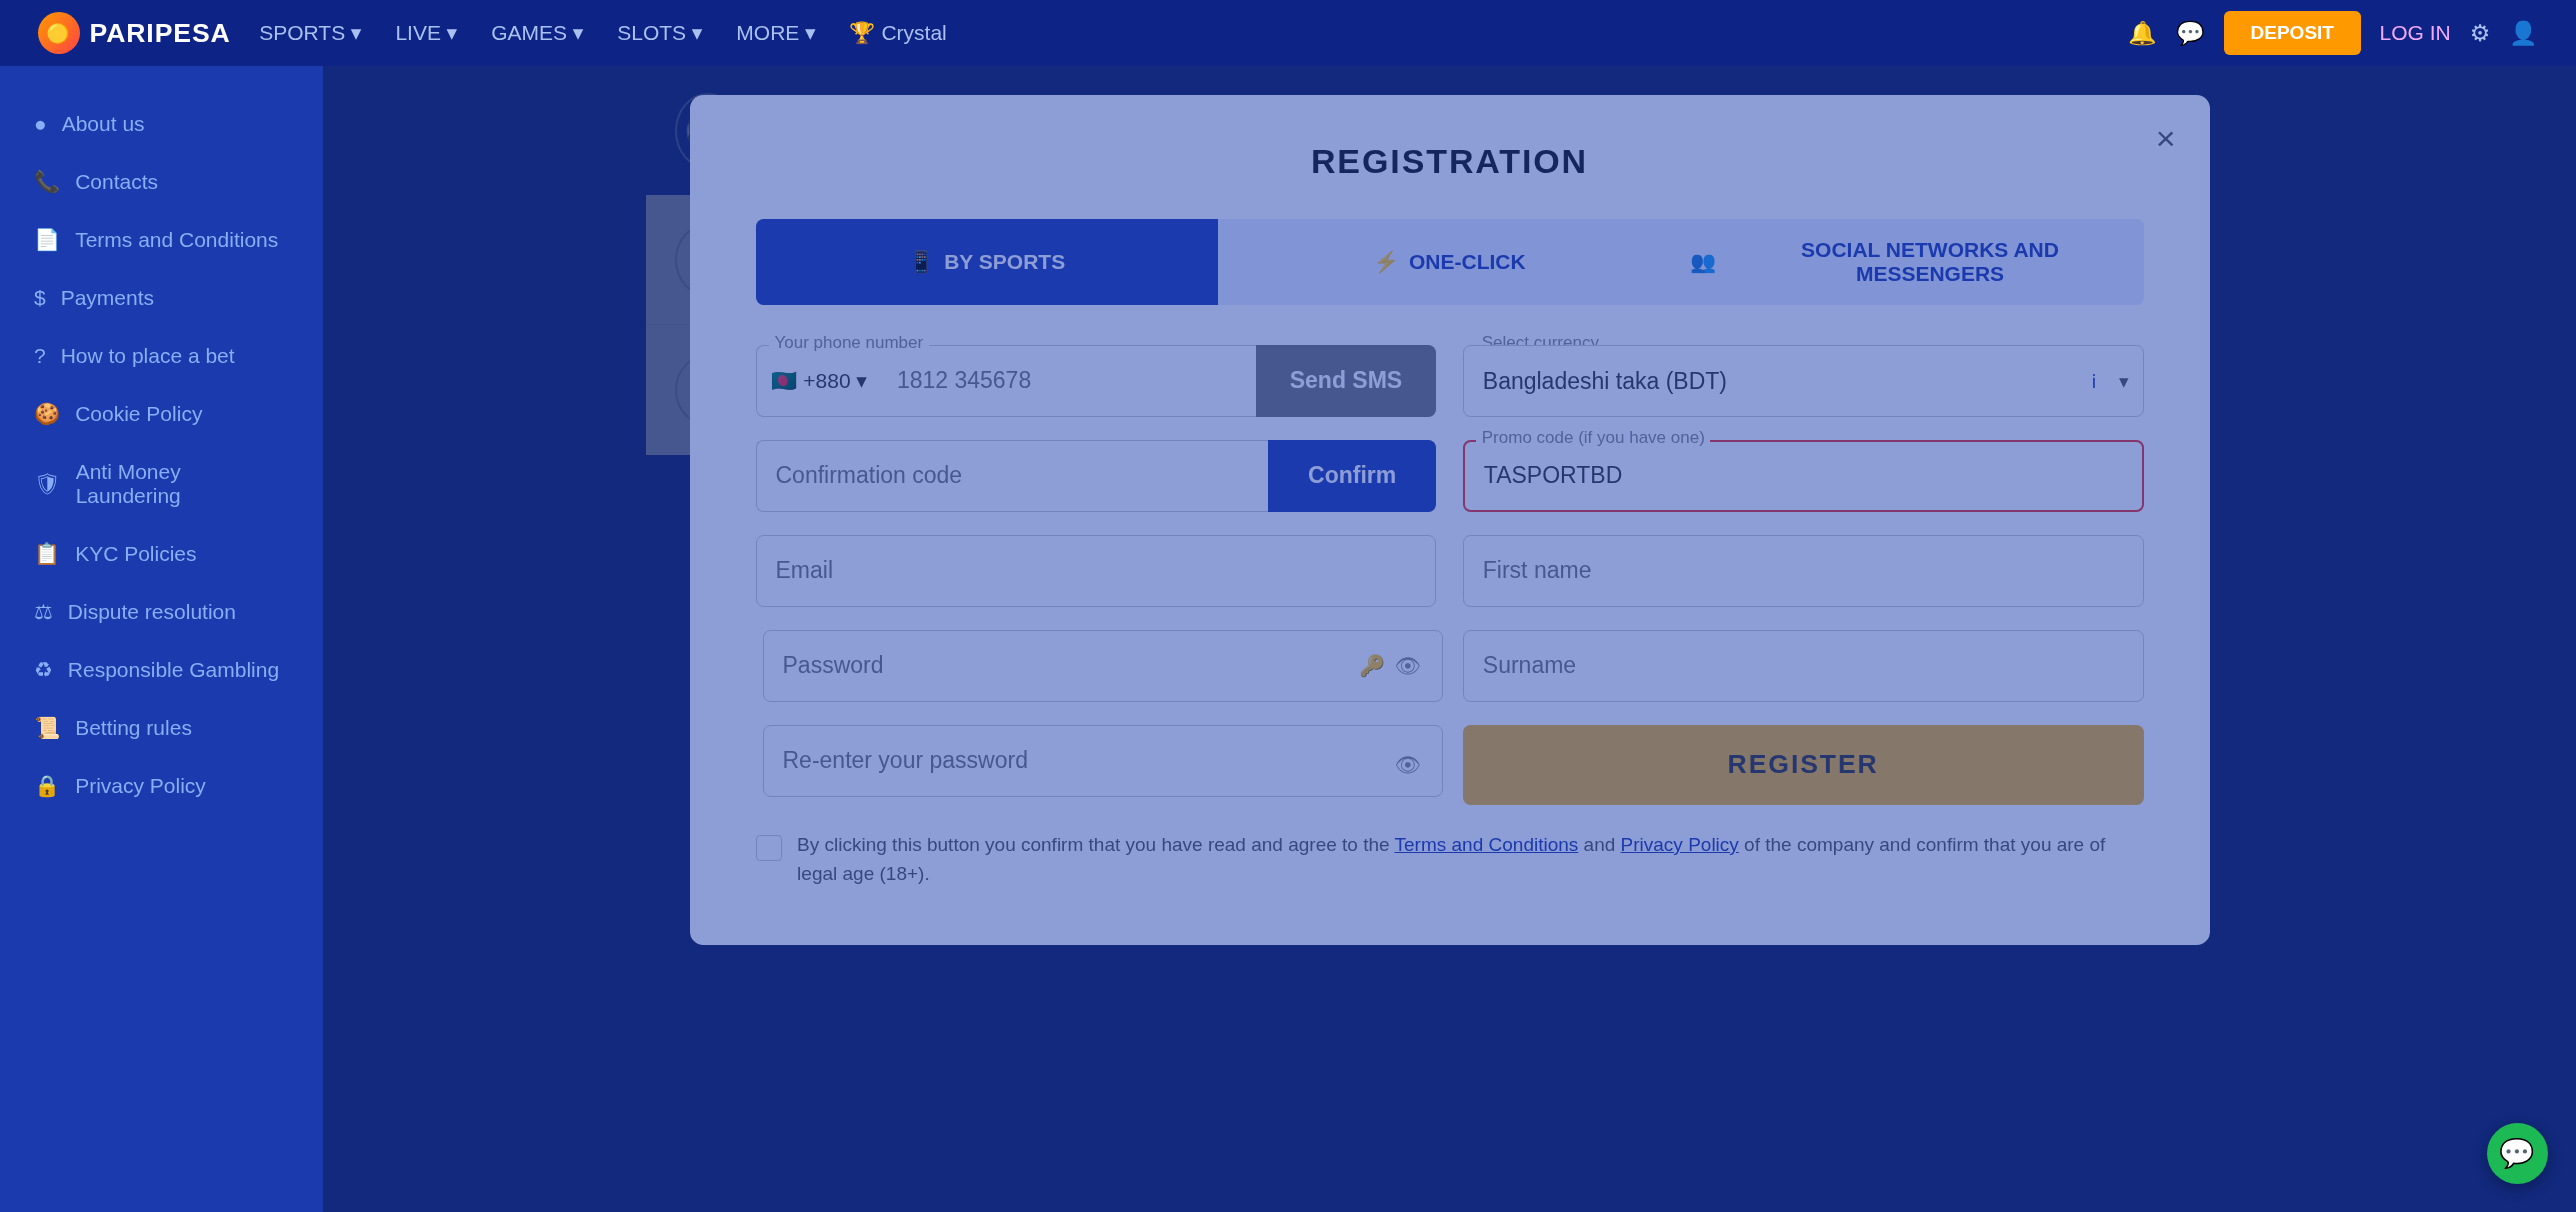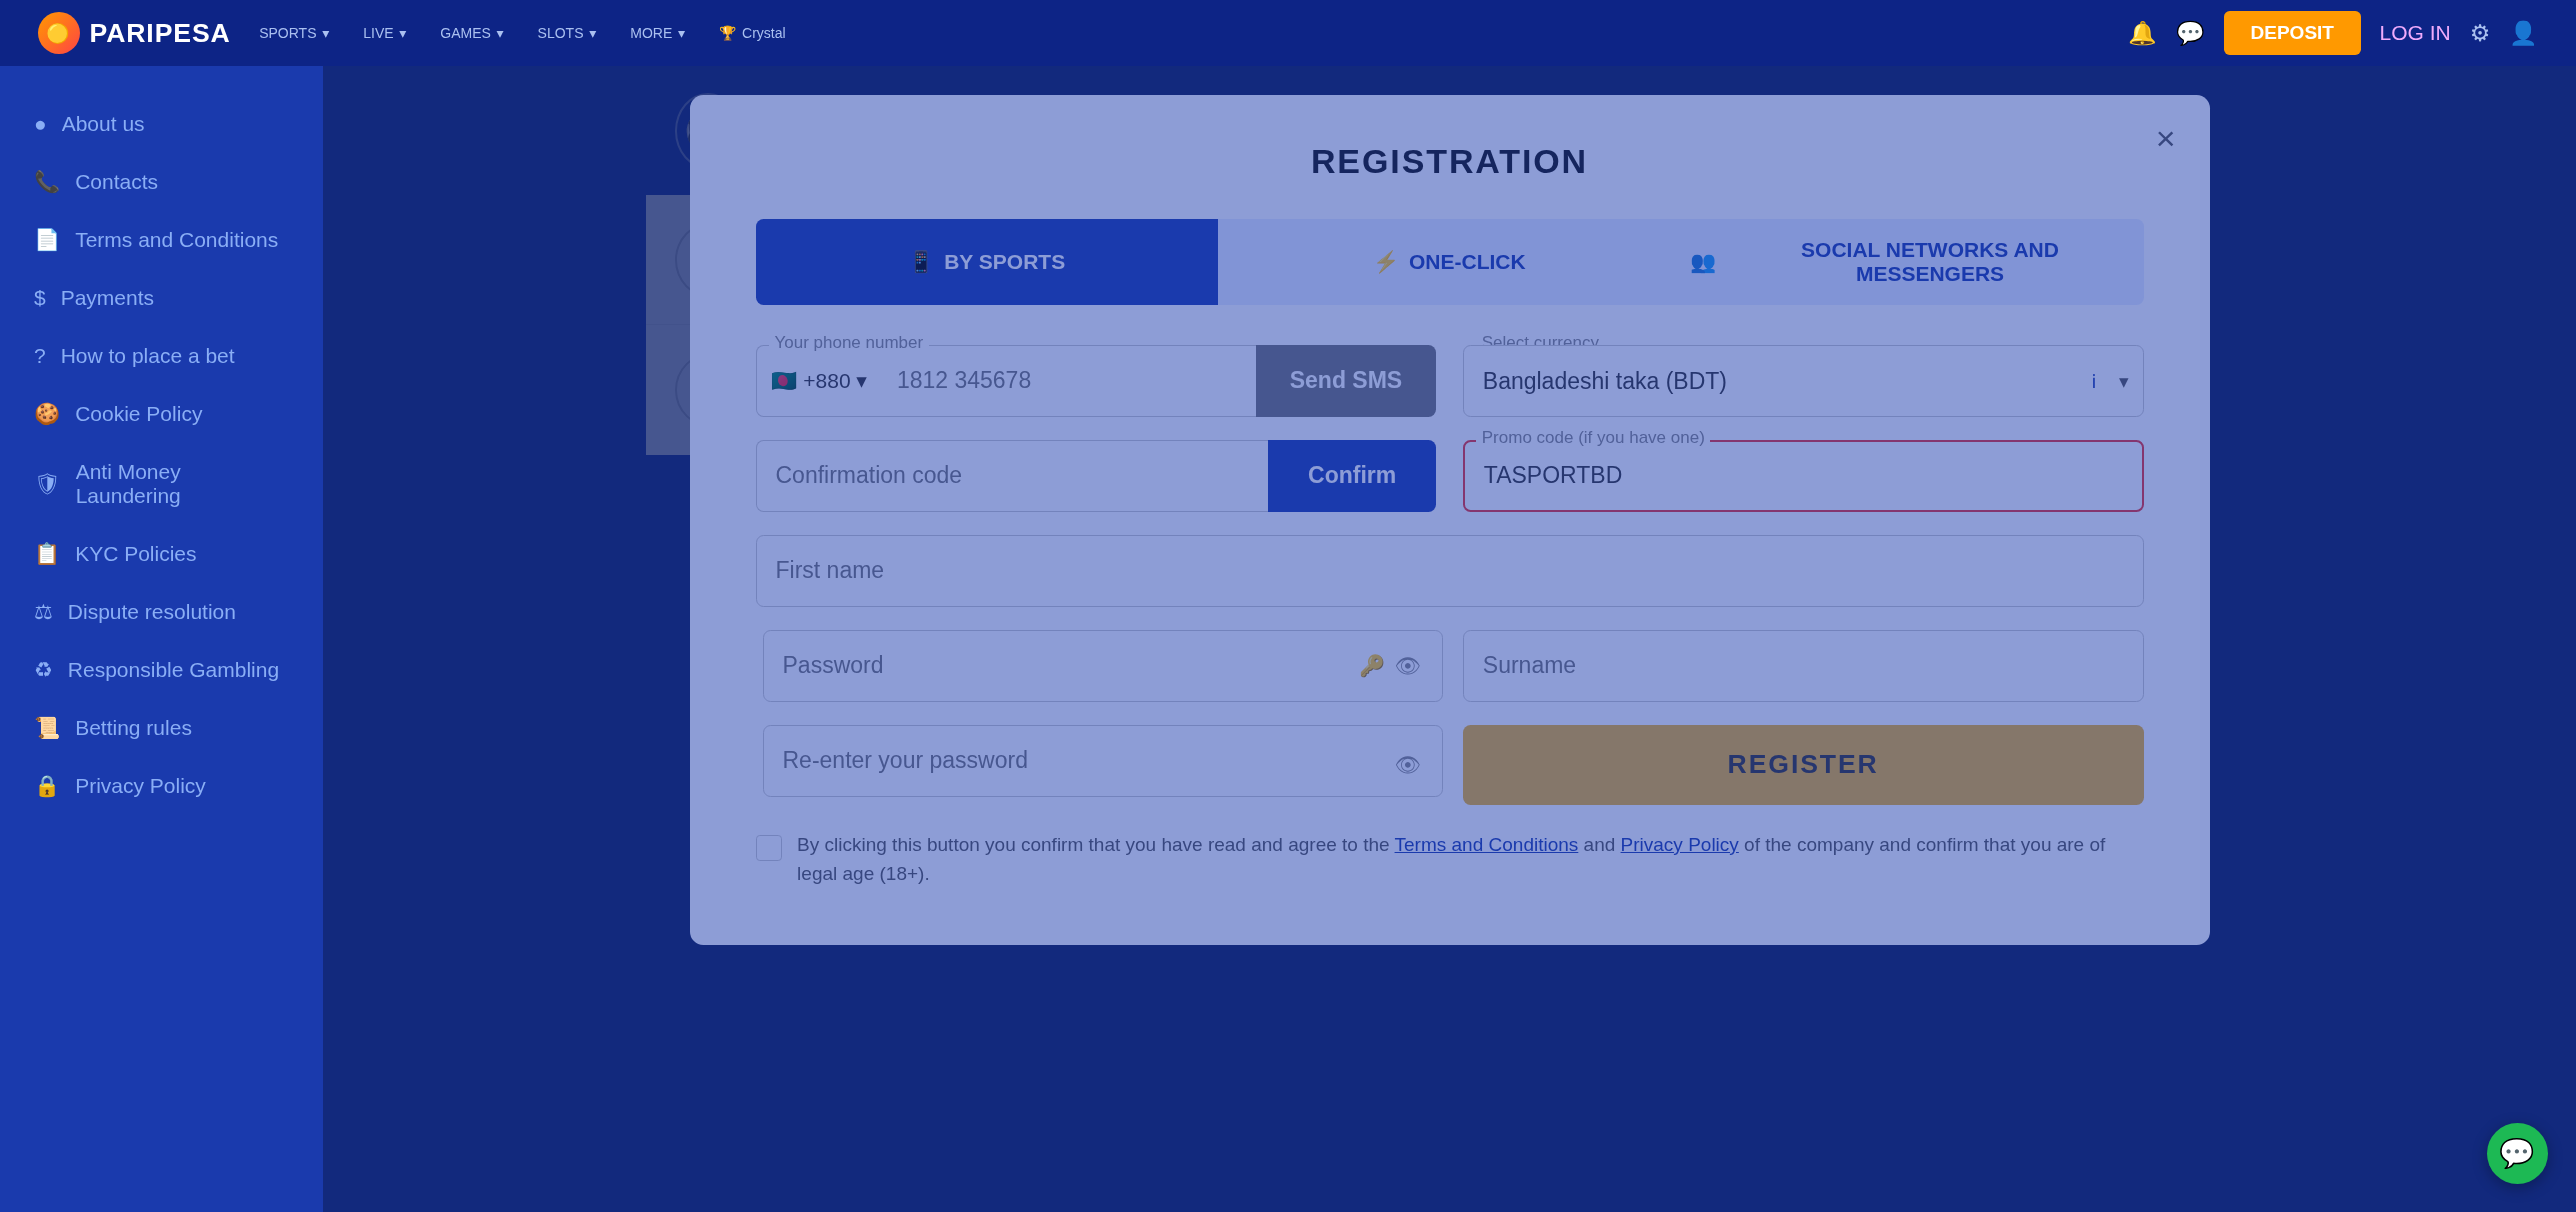--- a/index.html
+++ b/index.html
@@ -42,21 +42,21 @@
       justify-content: center;
       font-size: 19px;
     }
     .nav-items {
       display: flex;
       gap: 34px;
       align-items: center;
     }
     .nav-item {
       color: #aac0f0;
-      font-size: 14px;
+      font-size: 21px;
       display: flex;
       align-items: center;
       gap: 5.7px;
       cursor: pointer;
     }
     .nav-right {
       margin-left: auto;
       display: flex;
       align-items: center;
       gap: 19px;
@@ -661,20 +661,23 @@
             </div>
           </div>
           <div class="form-group">
             <label>Promo code (if you have one)</label>
             <input class="form-input highlighted" type="text" value="TASPORTBD" style="">
           </div>
         </div>
 
         <div class="form-row">
           <div class="form-group">
+            <input class="form-input" type="email" placeholder="Email" style="">
+          </div>
+          <div class="form-group">
             <input class="form-input" type="text" placeholder="First name" style="">
           </div>
         </div>
 
         <div class="form-row">
           <div class="form-group password-wrapper">
             <input class="form-input" type="password" placeholder="Password" style="">
             <div class="pwd-icons">
               <span>🔑</span>
               <span>👁</span>

